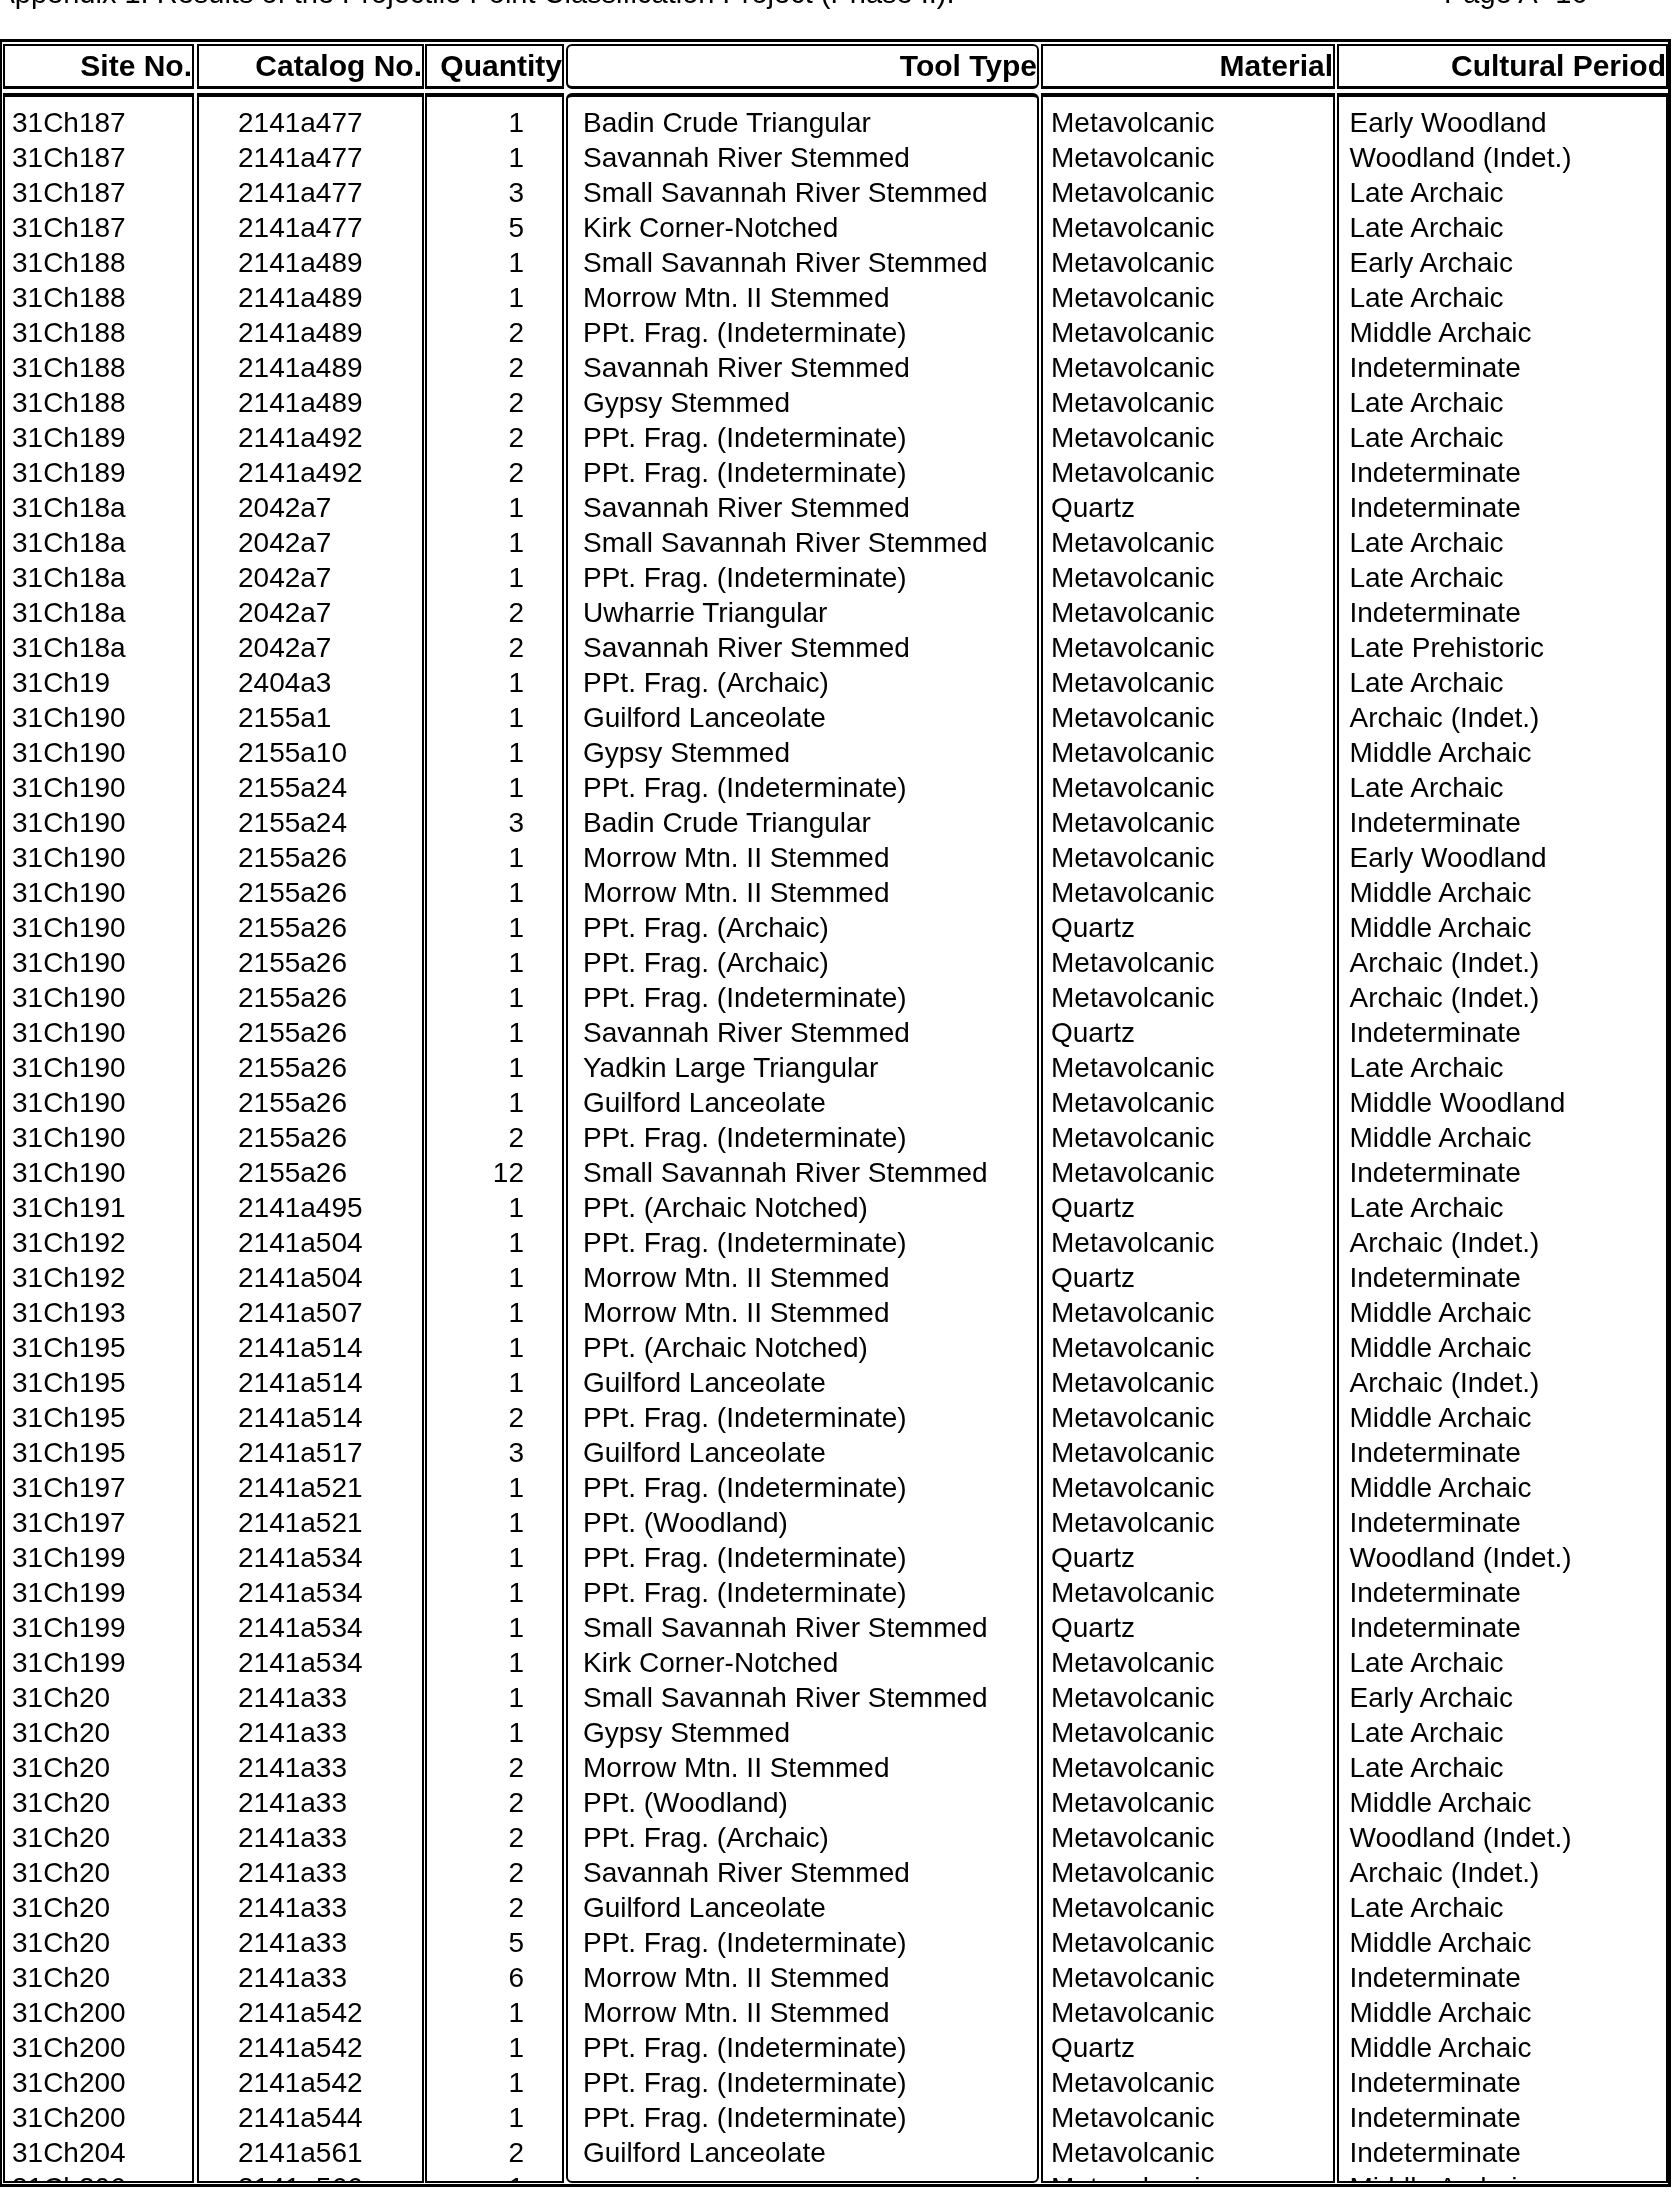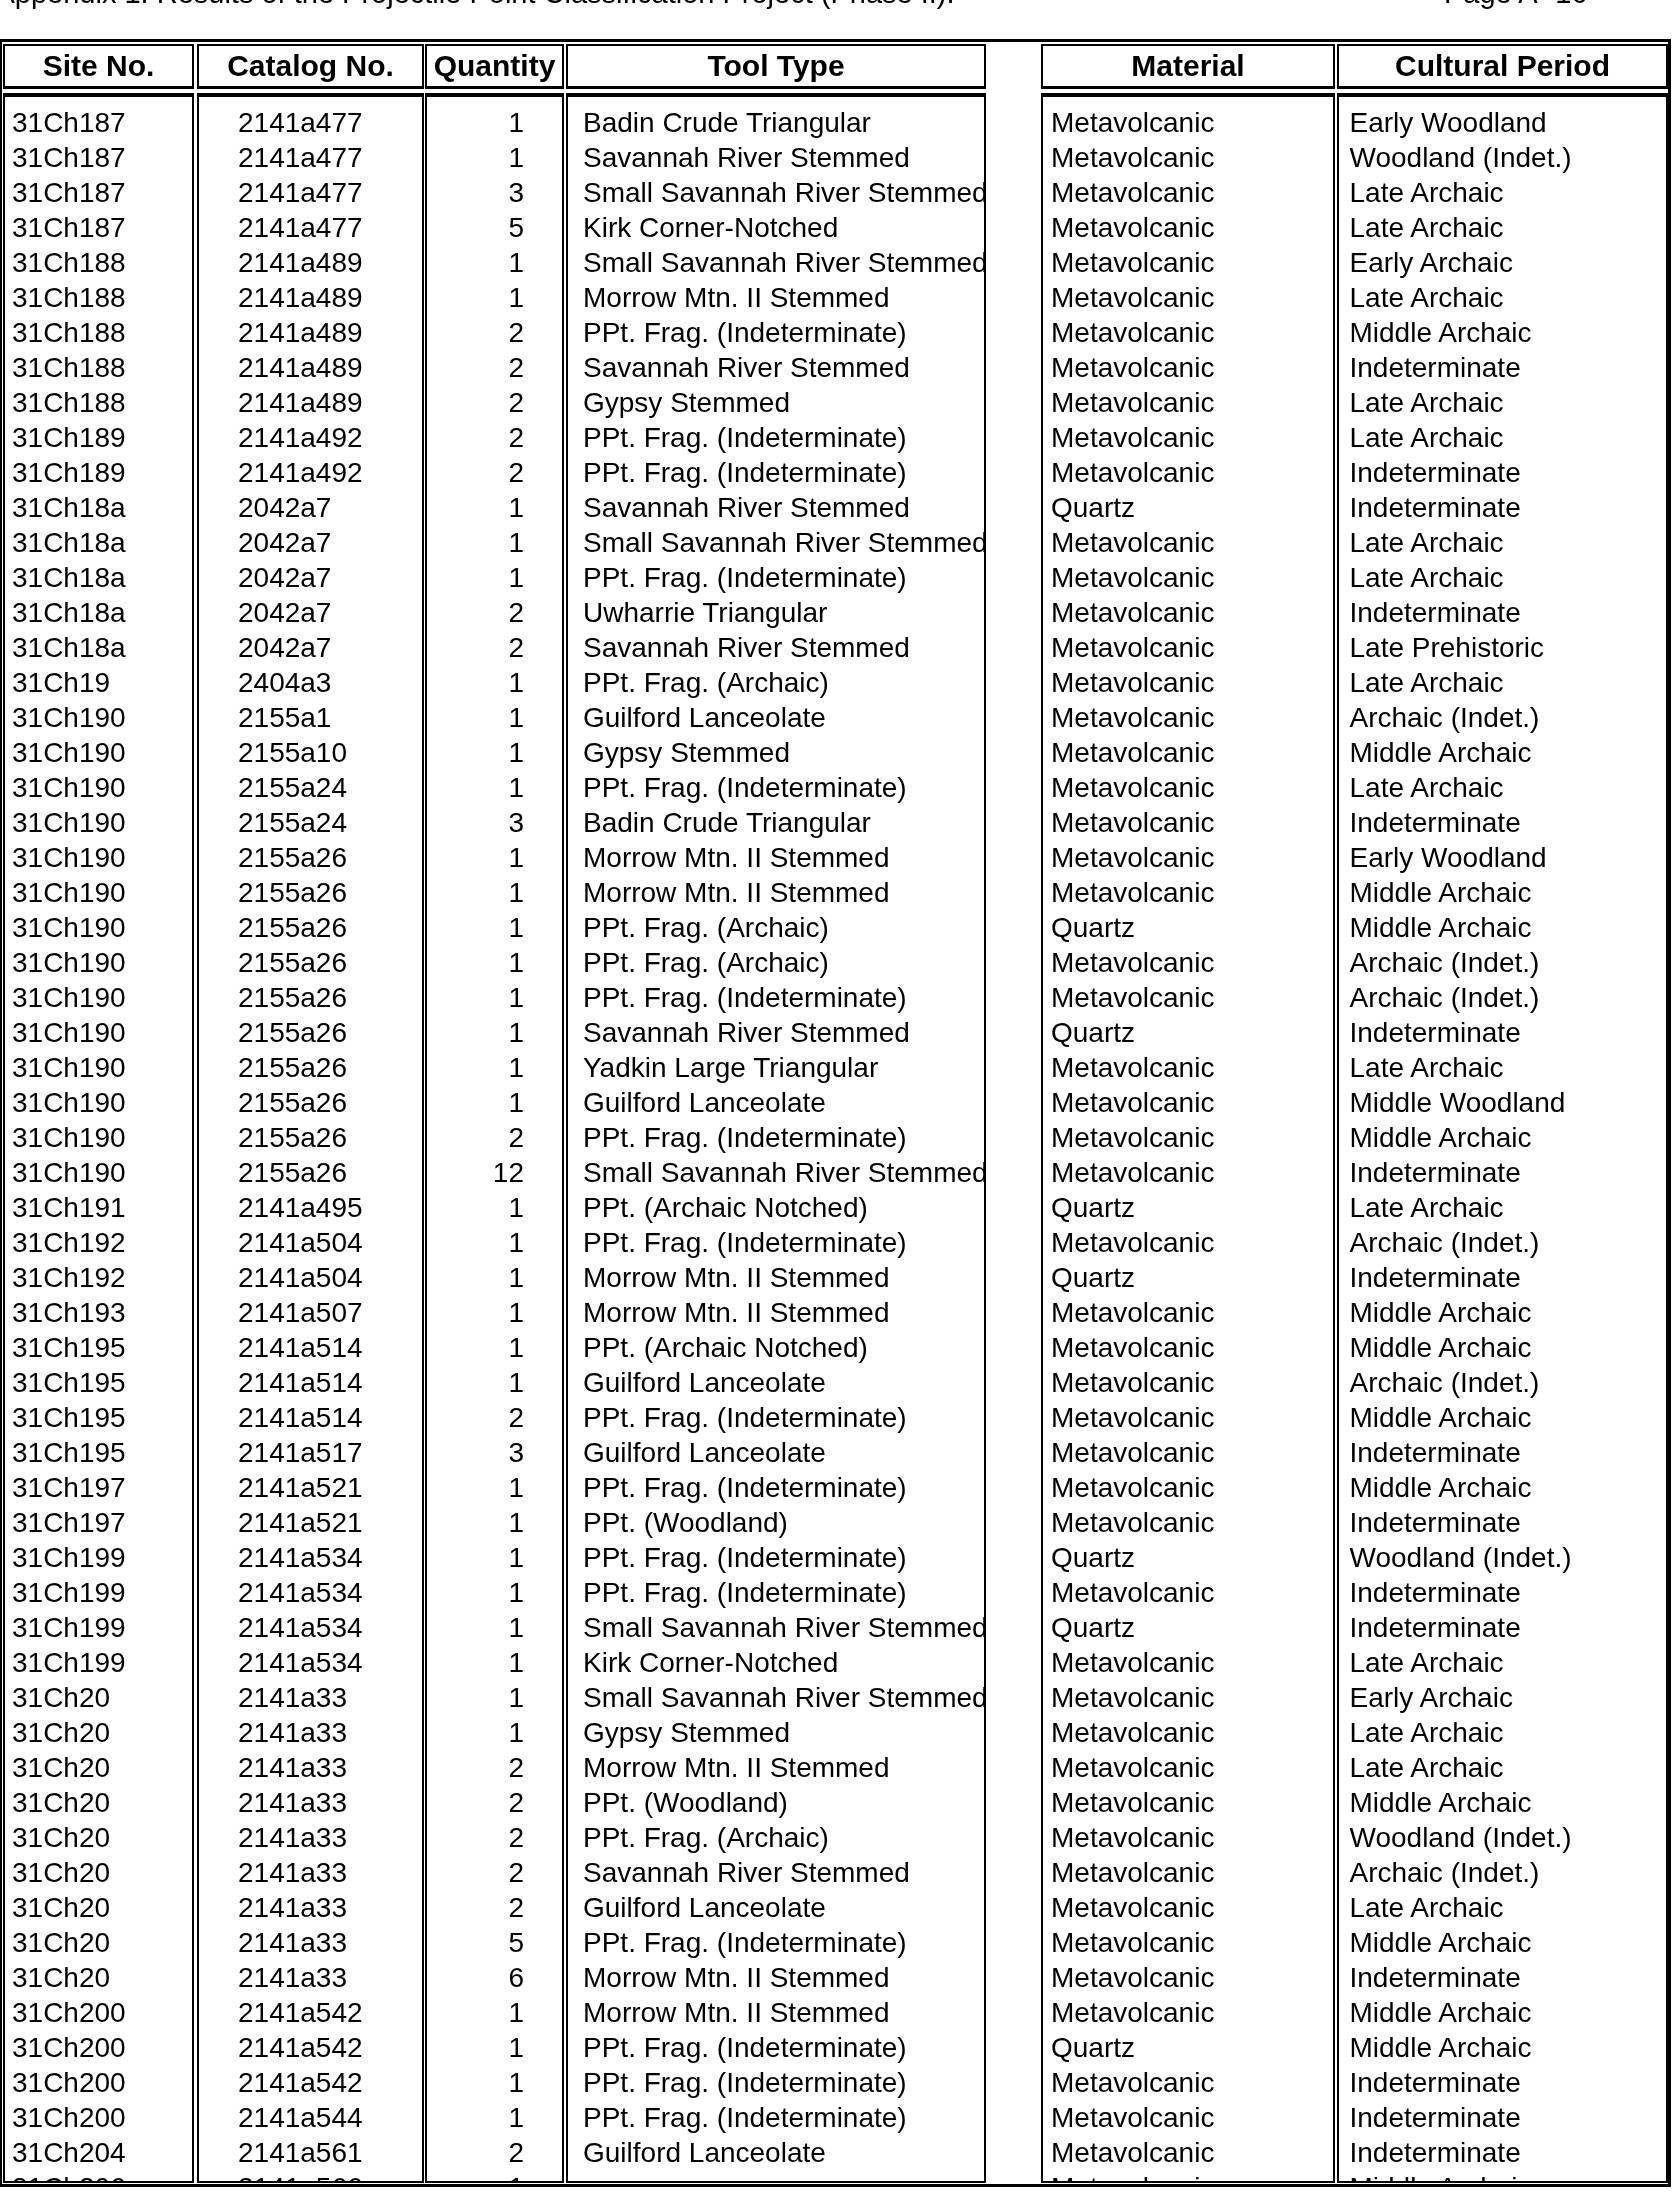--- a/index.html
+++ b/index.html
@@ -50,34 +50,34 @@
     border: 2.3px solid #000;
     background: #fff;
   }
   .hcell {
     top: 44px;
     height: 45px;
     border-width: 2.3px 2.3px 3px 2.3px;
     font-weight: bold;
     font-size: 30px;
     line-height: 39px;
-    text-align: center;
+    text-align: right;
     white-space: nowrap;
     overflow: hidden;
   }
   .bcell {
     top: 93px;
     height: 2090px;
     border-top-width: 4.5px;
     overflow: hidden;
   }
   .c-site  { left: 3px;    width: 191px; }
   .c-cat   { left: 197px;  width: 227px; }
   .c-qty   { left: 425px;  width: 139px; }
-  .c-tool  { left: 566px;  width: 420px; }
+  .c-tool  { left: 566px;  width: 473px; border-radius: 6px; }
   .c-mat   { left: 1041px; width: 294px; }
   .c-per   { left: 1337px; width: 331px; }
 
   .col-list {
     position: absolute;
     left: 0;
     top: 8.3px;
     right: 0;
     margin: 0;
     padding: 0;

